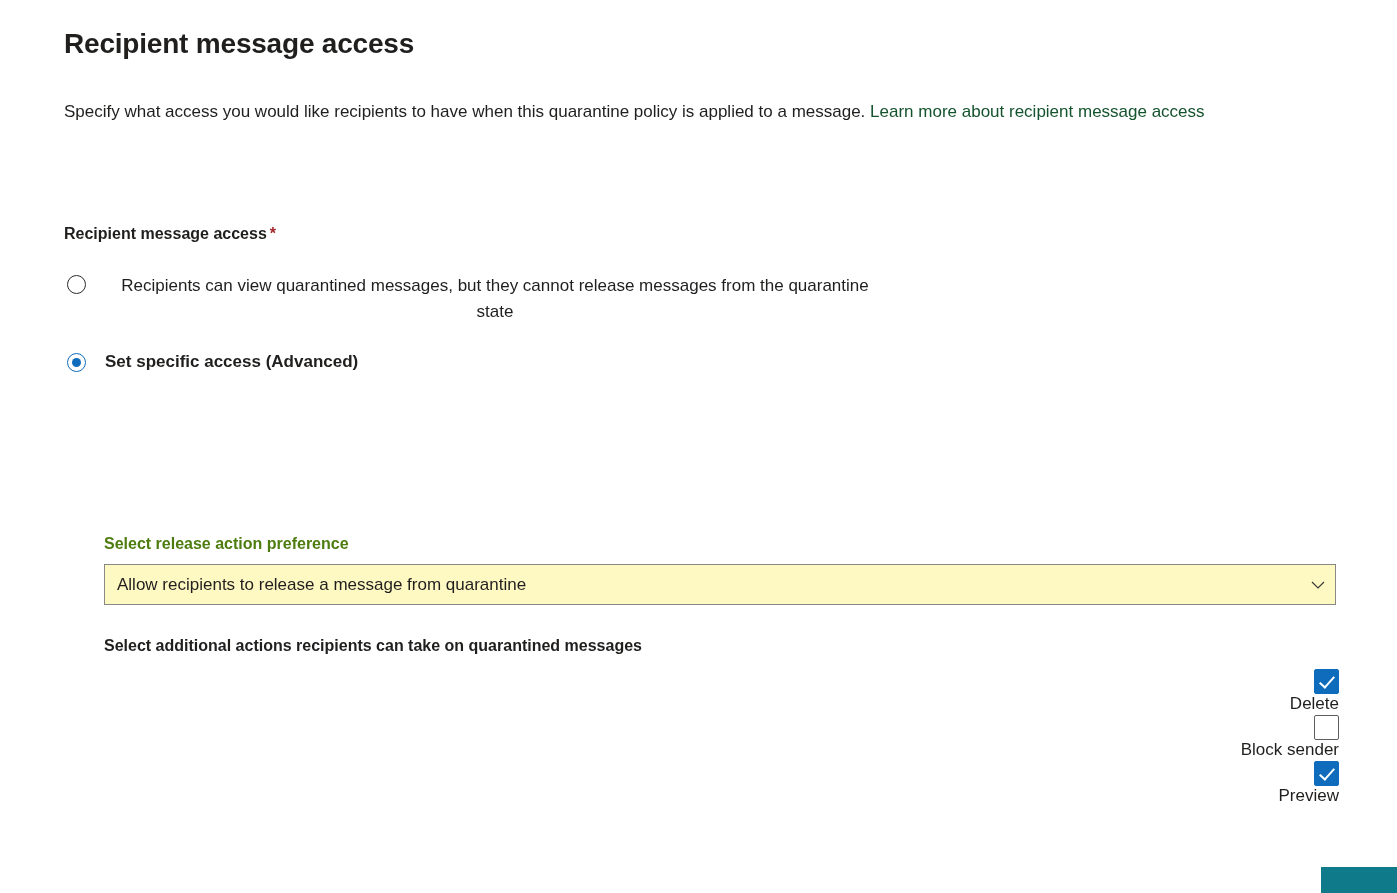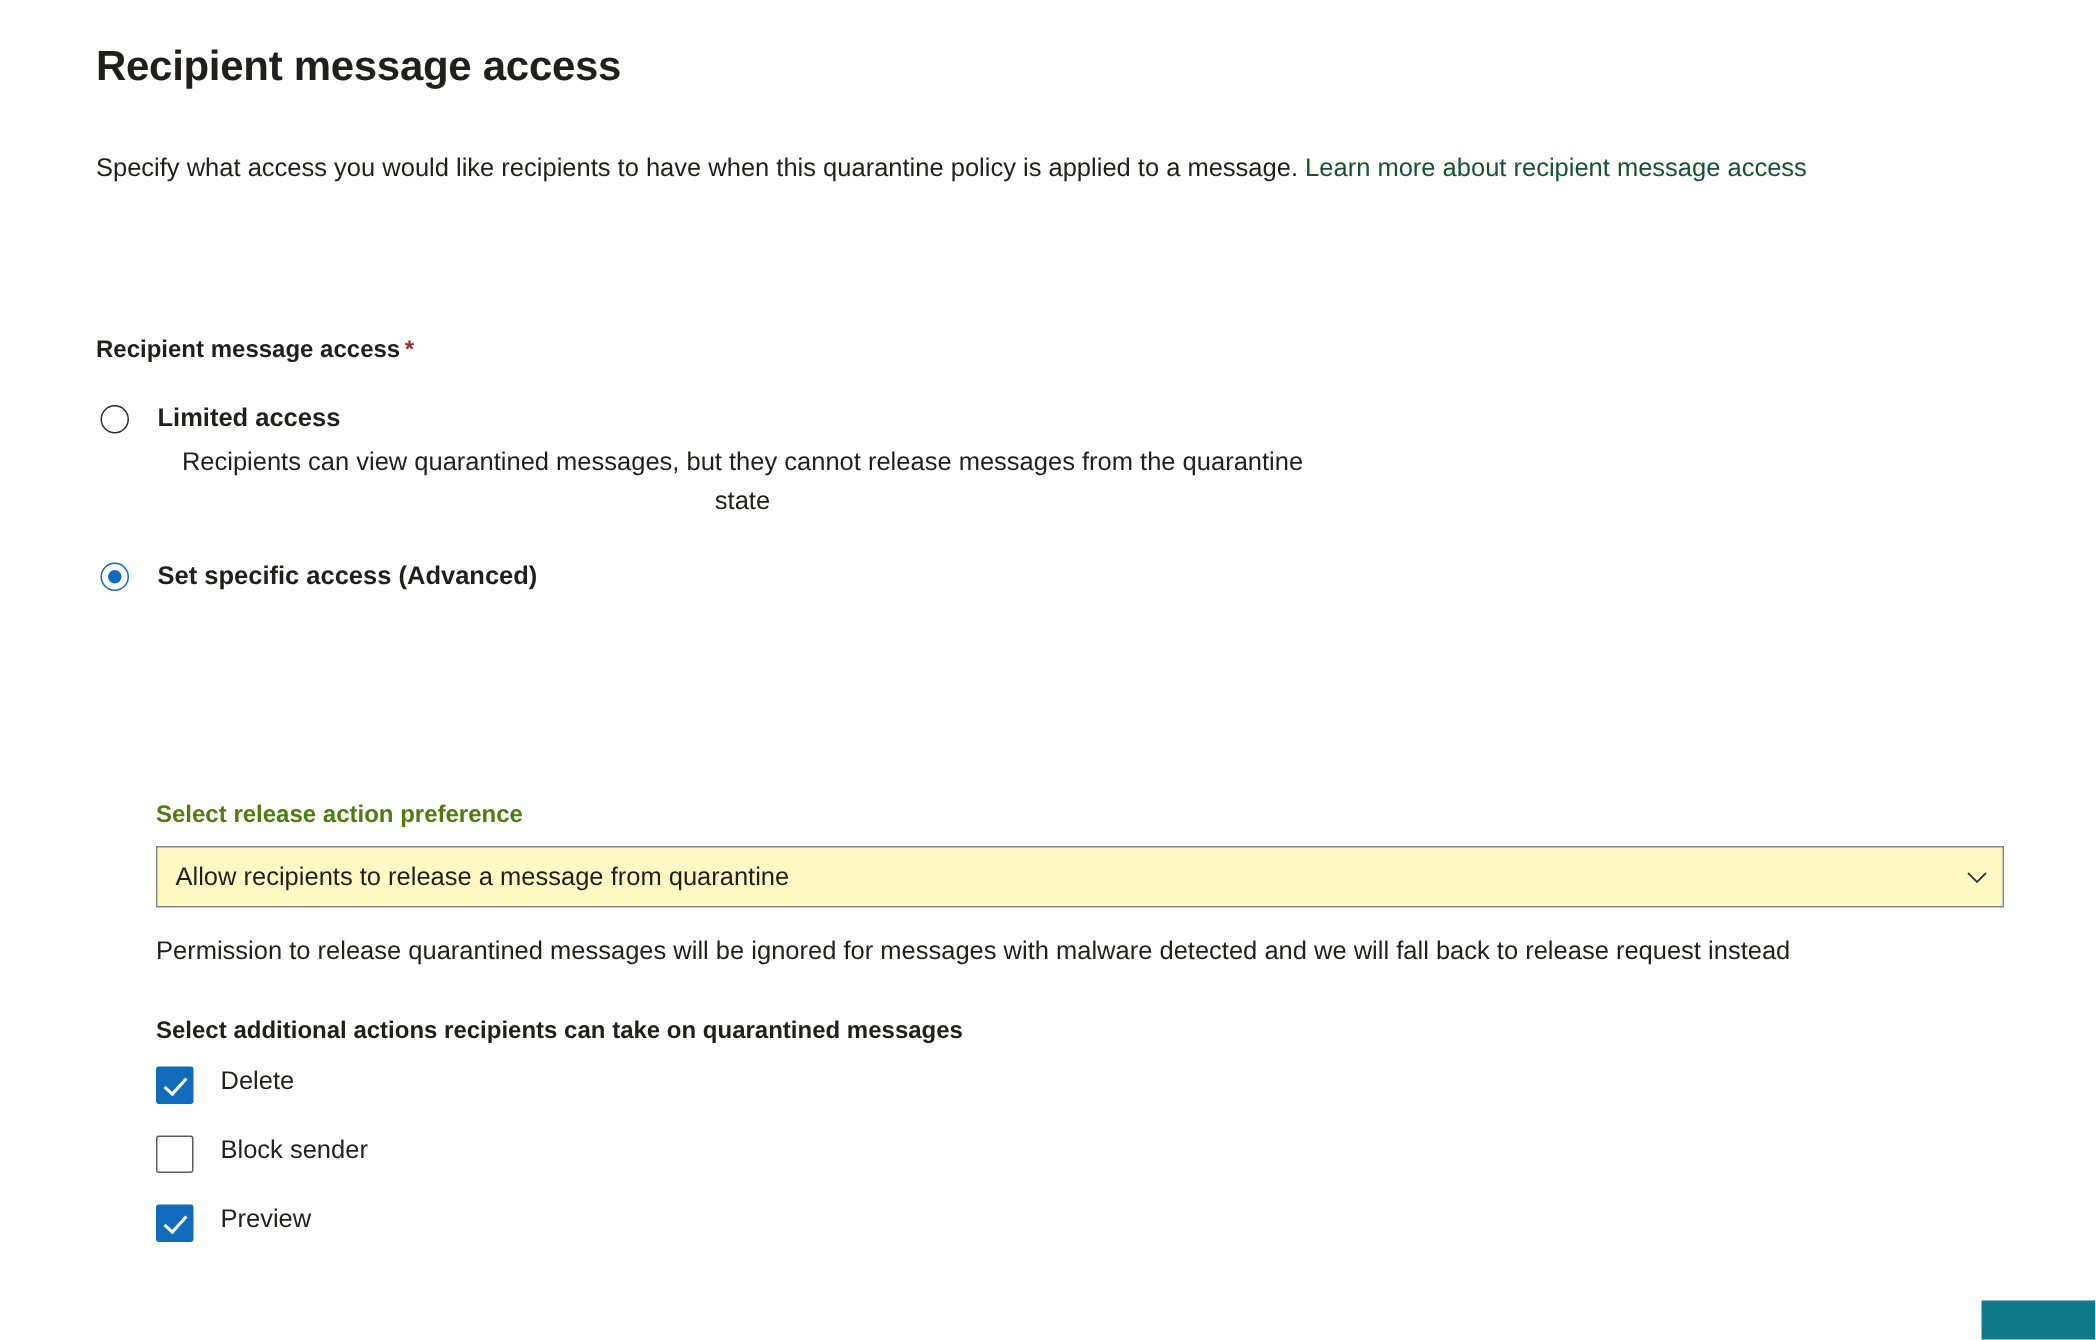--- a/index.html
+++ b/index.html
@@ -170,23 +170,24 @@
     font-size: 16px;
     font-weight: bold;
     color: #201f1e;
     display: block;
   }
   .checkbox-list {
     margin-top: 14px;
   }
   .checkbox-row {
     display: flex;
-    align-items: flex-start;
+    align-items: flex-end;
     height: 37px;
     margin-bottom: 9px;
+    flex-direction: column;
   }
   .checkbox {
     width: 25px;
     height: 25px;
     box-sizing: border-box;
     border: 1.5px solid #605e5c;
     background: #fff;
     border-radius: 2px;
     position: relative;
     flex: 0 0 auto;
@@ -231,21 +232,20 @@
   <div class="panel-title">Recipient message access</div>
 
   <div class="intro"><span>Specify what access you would like recipients to have when this quarantine policy is applied to a message. </span><a href="#">Learn more about recipient message access</a></div>
 
   <div class="field-label"><span>Recipient message access</span><span class="required-star">*</span></div>
 
   <div class="radio-group">
 
     <div class="radio-option">
       <span class="radio-circle"></span>
-      <span class="radio-label">Limited access</span>
       <span class="radio-desc">Recipients can view quarantined messages, but they cannot release messages from the quarantine state</span>
     </div>
 
     <div class="radio-option selected">
       <span class="radio-circle"></span>
       <span class="radio-label">Set specific access (Advanced)</span>
     </div>
 
   </div>
 
@@ -255,21 +255,20 @@
 
     <div class="dropdown">
       <span class="dropdown-value">Allow recipients to release a message from quarantine</span>
       <span class="chevron">
         <svg width="16" height="16" viewBox="0 0 16 16" aria-hidden="true">
             <path d="M2 5 L8 11 L14 5" fill="none" stroke="#3b3a39" stroke-width="1.2"></path>
           </svg>
       </span>
     </div>
 
-    <div class="hint">Permission to release quarantined messages will be ignored for messages with malware detected and we will fall back to release request instead</div>
 
     <span class="actions-label">Select additional actions recipients can take on quarantined messages</span>
 
     <div class="checkbox-list">
 
       <div class="checkbox-row">
         <span class="checkbox checked"></span>
         <span class="checkbox-label">Delete</span>
       </div>
 

